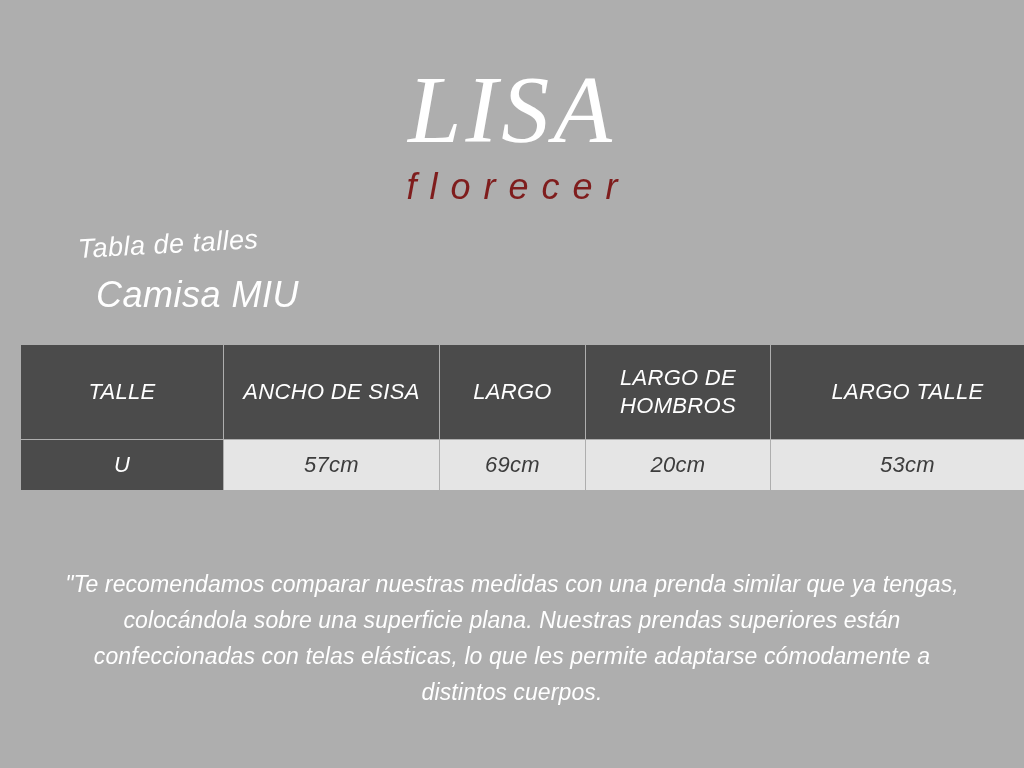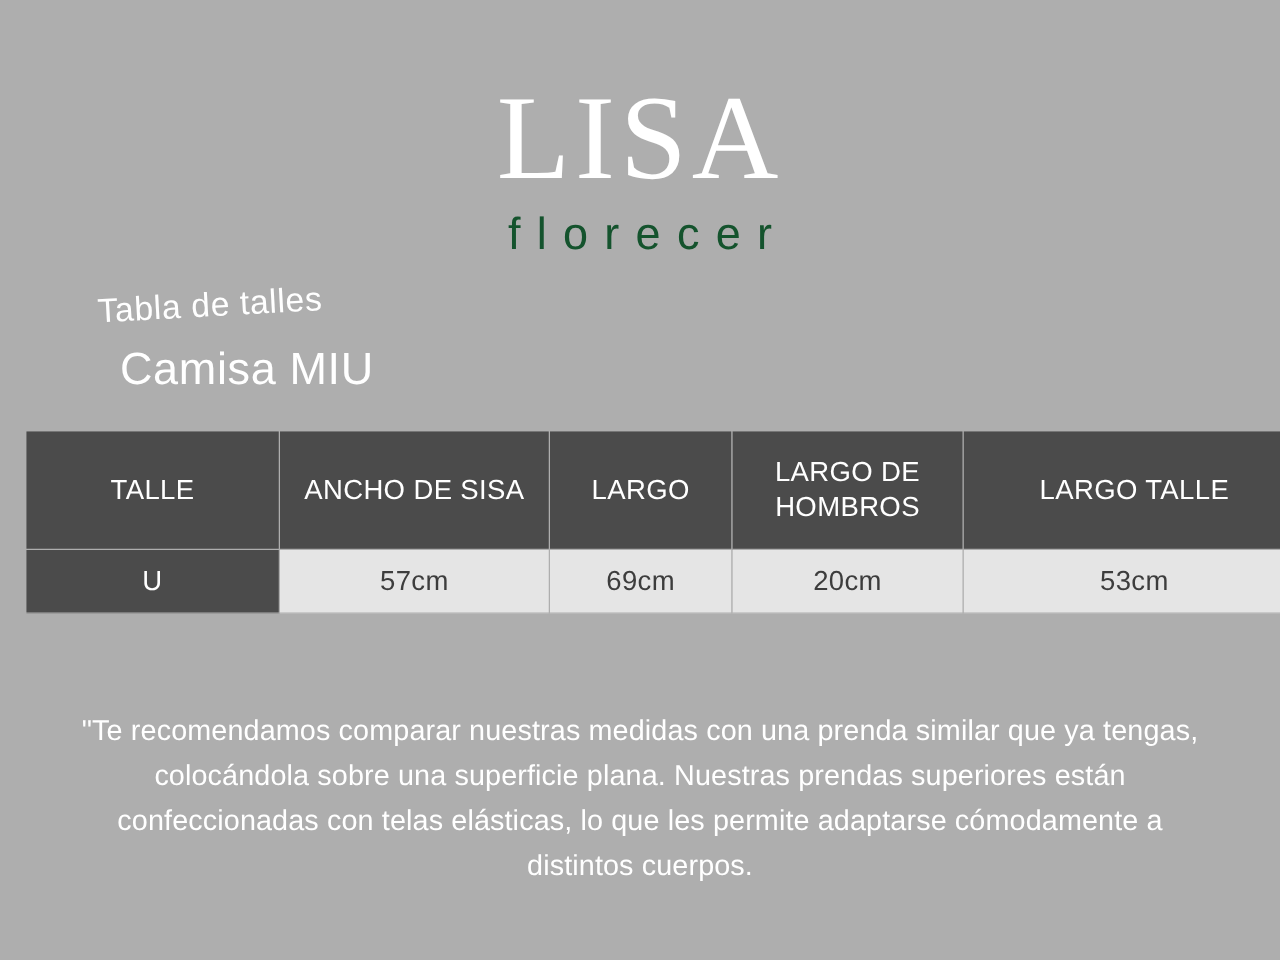--- a/index.html
+++ b/index.html
@@ -12,20 +12,21 @@
     background: #aeaeae;
     font-family: "Liberation Sans", sans-serif;
     overflow: hidden;
     position: relative;
   }
 
   .page {
     position: relative;
     width: 1024px;
     height: 768px;
+    font-style: italic;
   }
 
   
   .brand {
     position: absolute;
     top: 58px;
     left: 0;
     width: 1024px;
     text-align: center;
     color: #ffffff;
@@ -36,21 +37,21 @@
     line-height: 104px;
     letter-spacing: 4px;
     color: #ffffff;
     font-weight: 400;
   }
   .brand-sub {
     font-family: "Liberation Sans", sans-serif;
     font-size: 36px;
     line-height: 42px;
     letter-spacing: 13px;
-    color: #14532d;
+    color: #7f1d1d;
     font-weight: 300;
     margin-top: 4px;
     padding-left: 13px;
   }
 
   
   .heading-wrap {
     position: absolute;
     top: 232px;
     left: 78px;

